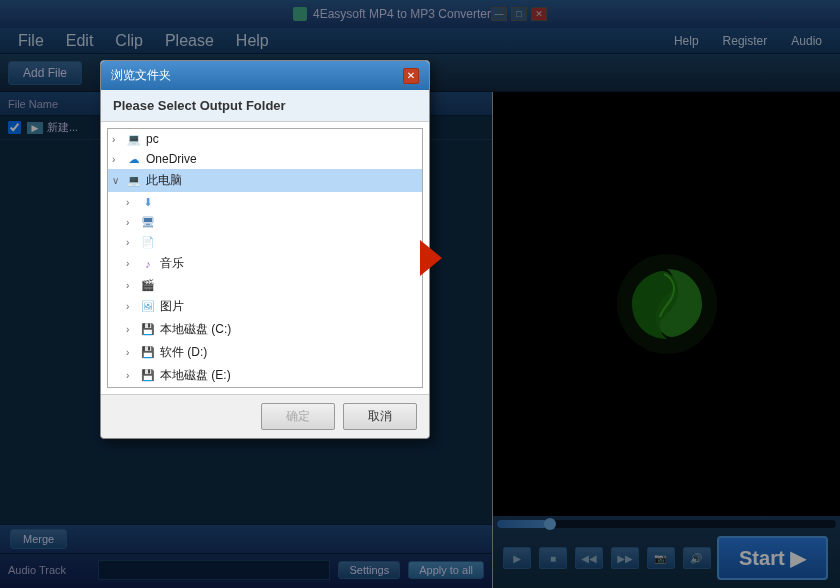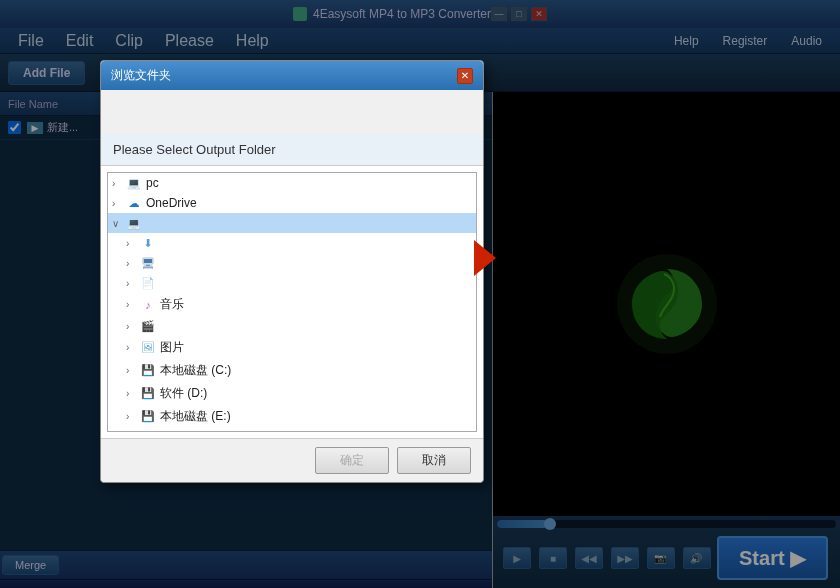--- a/index.html
+++ b/index.html
@@ -74,21 +74,20 @@
     }
     .tool-btn {
       background: linear-gradient(to bottom, #3a6a9a, #1a4a7a);
       color: #ddf;
       border: 1px solid #2a5a8a;
       padding: 4px 14px;
       font-size: 12px;
       cursor: pointer;
       border-radius: 3px;
       margin-right: 6px;
-      font-weight: bold;
     }
 
     
     .main-content {
       display: flex;
       height: calc(588px - 28px - 26px - 38px);
       background: #1a3a5c;
     }
 
     
@@ -123,21 +122,21 @@
       color: #cce;
       font-size: 11px;
       border-bottom: 1px solid #1a3a5a;
     }
     .file-row-checkbox { margin-right: 6px; }
     .file-icon { width: 16px; height: 12px; background: #48a; margin-right: 4px; font-size: 9px; display:flex; align-items:center; justify-content:center; color:#fff; }
 
     
     .bottom-bar {
       background: linear-gradient(to bottom, #1e4878, #163264);
-      padding: 4px 2px;
+      padding: 4px 10px;
       display: flex;
       align-items: center;
       gap: 4px;
       border-top: 1px solid #0a2040;
       flex-wrap: wrap;
     }
     .bottom-btn {
       background: linear-gradient(to bottom, #3a6a9a, #1a4a7a);
       color: #ddf;
       border: 1px solid #2a5a8a;
@@ -279,21 +278,21 @@
       padding-top: 60px;
       padding-left: 100px;
       z-index: 100;
     }
 
     
     .dialog {
       background: #f0f0f0;
       border: 1px solid #888;
       border-radius: 4px;
-      width: 384px;
+      width: 330px;
       box-shadow: 4px 4px 12px rgba(0,0,0,0.5);
     }
     .dialog-title-bar {
       background: linear-gradient(to bottom, #4a90d0, #2a70b0);
       color: #fff;
       padding: 6px 10px;
       display: flex;
       align-items: center;
       justify-content: space-between;
       border-radius: 4px 4px 0 0;
@@ -310,23 +309,22 @@
       align-items: center;
       justify-content: center;
       font-size: 10px;
       border-radius: 2px;
     }
     .dialog-header {
       background: #e8f0f8;
       padding: 8px 12px;
       font-size: 13px;
       color: #333;
-      font-weight: normal;
+      font-weight: bold;
       border-bottom: 1px solid #ccc;
-      margin-top: 44px;
     }
     .dialog-body {
       padding: 6px;
       background: #fff;
     }
     .tree-view {
       border: 1px solid #aaa;
       height: 260px;
       overflow-y: auto;
       overflow-x: hidden;
@@ -433,20 +431,28 @@
         <span>新建...</span>
       </div>
     </div>
 
     <div class="bottom-bar">
       <button class="bottom-btn">Merge</button>
     </div>
 
     <div class="settings-area">
 
+      <div class="settings-row">
+        <span class="settings-label">Audio Track</span>
+        <div style="flex:1; display:flex; align-items:center; gap:4px;">
+          <div style="flex:1; height:20px; background:#0a2040; border:1px solid #1a4060;"></div>
+          <button class="settings-btn">Settings</button>
+          <button class="settings-btn highlight">Apply to all</button>
+        </div>
+      </div>
 
 
 
     </div>
   </div>
 
   <div class="right-panel">
 
     <div class="preview-area">
 
@@ -510,20 +516,21 @@
 
         <div class="tree-item">
           <span class="tree-arrow">›</span>
           <span class="tree-icon" style="color:#1a7acc;">☁</span>
           <span class="tree-label">OneDrive</span>
         </div>
 
         <div class="tree-item selected">
           <span class="tree-arrow">∨</span>
           <span class="tree-icon" style="color:#4a8acc;">💻</span>
+          <span class="tree-label">此电脑</span>
         </div>
 
         <div class="tree-item">
           <span class="tree-indent"></span>
           <span class="tree-arrow">›</span>
           <span class="tree-icon" style="color:#5a9adc;">⬇</span>
         </div>
 
         <div class="tree-item">
           <span class="tree-indent"></span>

